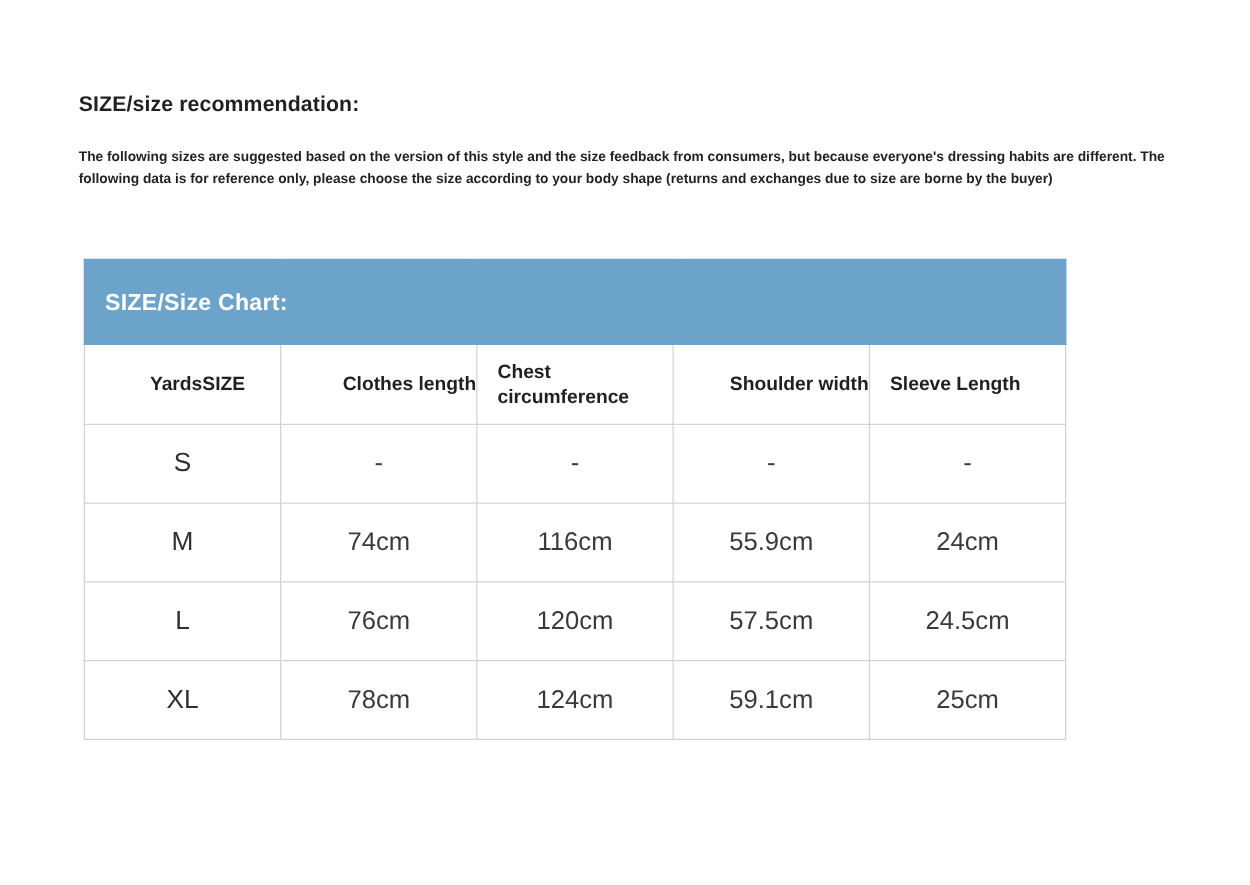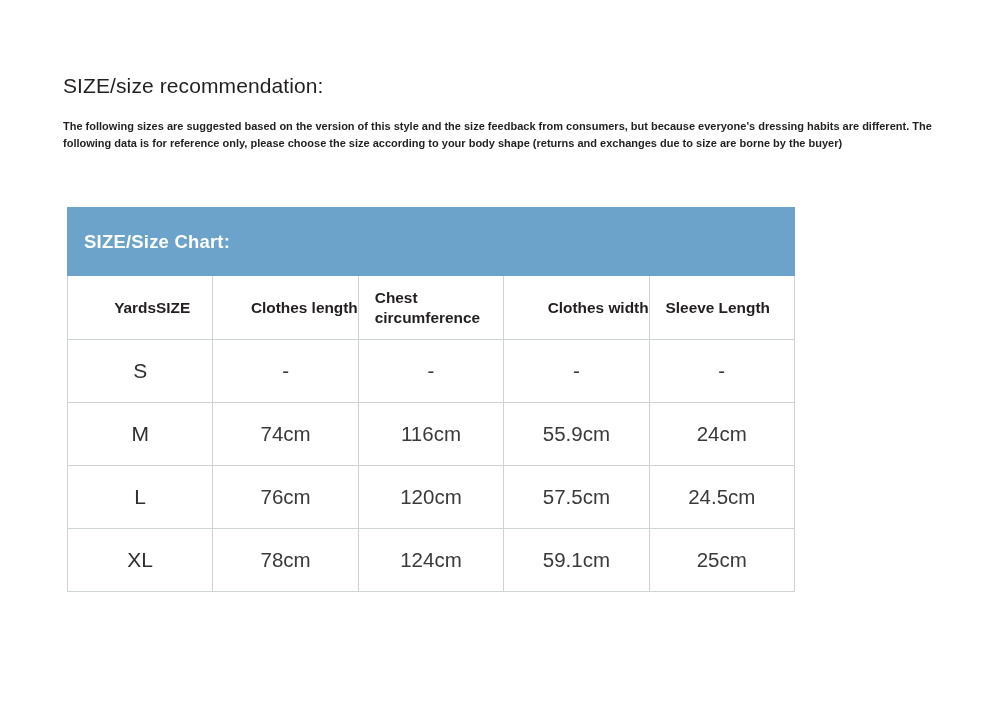--- a/index.html
+++ b/index.html
@@ -19,22 +19,22 @@
     position: absolute;
     left: 0;
     top: 0;
     width: 1000px;
     height: 708px;
   }
   .heading {
     position: absolute;
     left: 63px;
     top: 74px;
-    font-size: 21px;
-    font-weight: normal;
+    font-size: 17px;
+    font-weight: bold;
     letter-spacing: 0.1px;
     color: #231f20;
   }
   .intro {
     position: absolute;
     left: 63px;
     top: 118px;
     width: 880px;
     font-size: 11px;
     font-weight: bold;
@@ -42,21 +42,21 @@
     color: #231f20;
   }
   .table-wrap {
     position: absolute;
     left: 67px;
     top: 207px;
     width: 864px;
   }
   table.size-table {
     border-collapse: collapse;
-    width: 728px;
+    width: 786px;
     table-layout: fixed;
     padding-left: 20px;
   }
   table.size-table td, table.size-table th {
     border: 1px solid #cfd3d6;
     padding: 0;
     margin: 0;
   }
   .chart-title-cell {
     background: #6ba3cb;
@@ -113,21 +113,21 @@
   <div class="table-wrap">
     <table class="size-table">
       <tbody>
           <tr>
         <td class="chart-title-cell" colspan="5">SIZE/Size Chart:</td>
       </tr>
       <tr>
         <th class="col-head first" style="width:176px">YardsSIZE</th>
         <th class="col-head" style="width:172px">Clothes length</th>
         <th class="col-head wrap2" style="width:172px">Chest circumference</th>
-        <th class="col-head" style="width:172px">Clothes width</th>
+        <th class="col-head" style="width:172px">Shoulder width</th>
         <th class="col-head wrap2" style="width:172px">Sleeve Length</th>
       </tr>
 
       <tr>
         <td class="data-cell sizecol">S</td>
         <td class="data-cell">-</td>
         <td class="data-cell">-</td>
         <td class="data-cell">-</td>
         <td class="data-cell">-</td>
       </tr>

